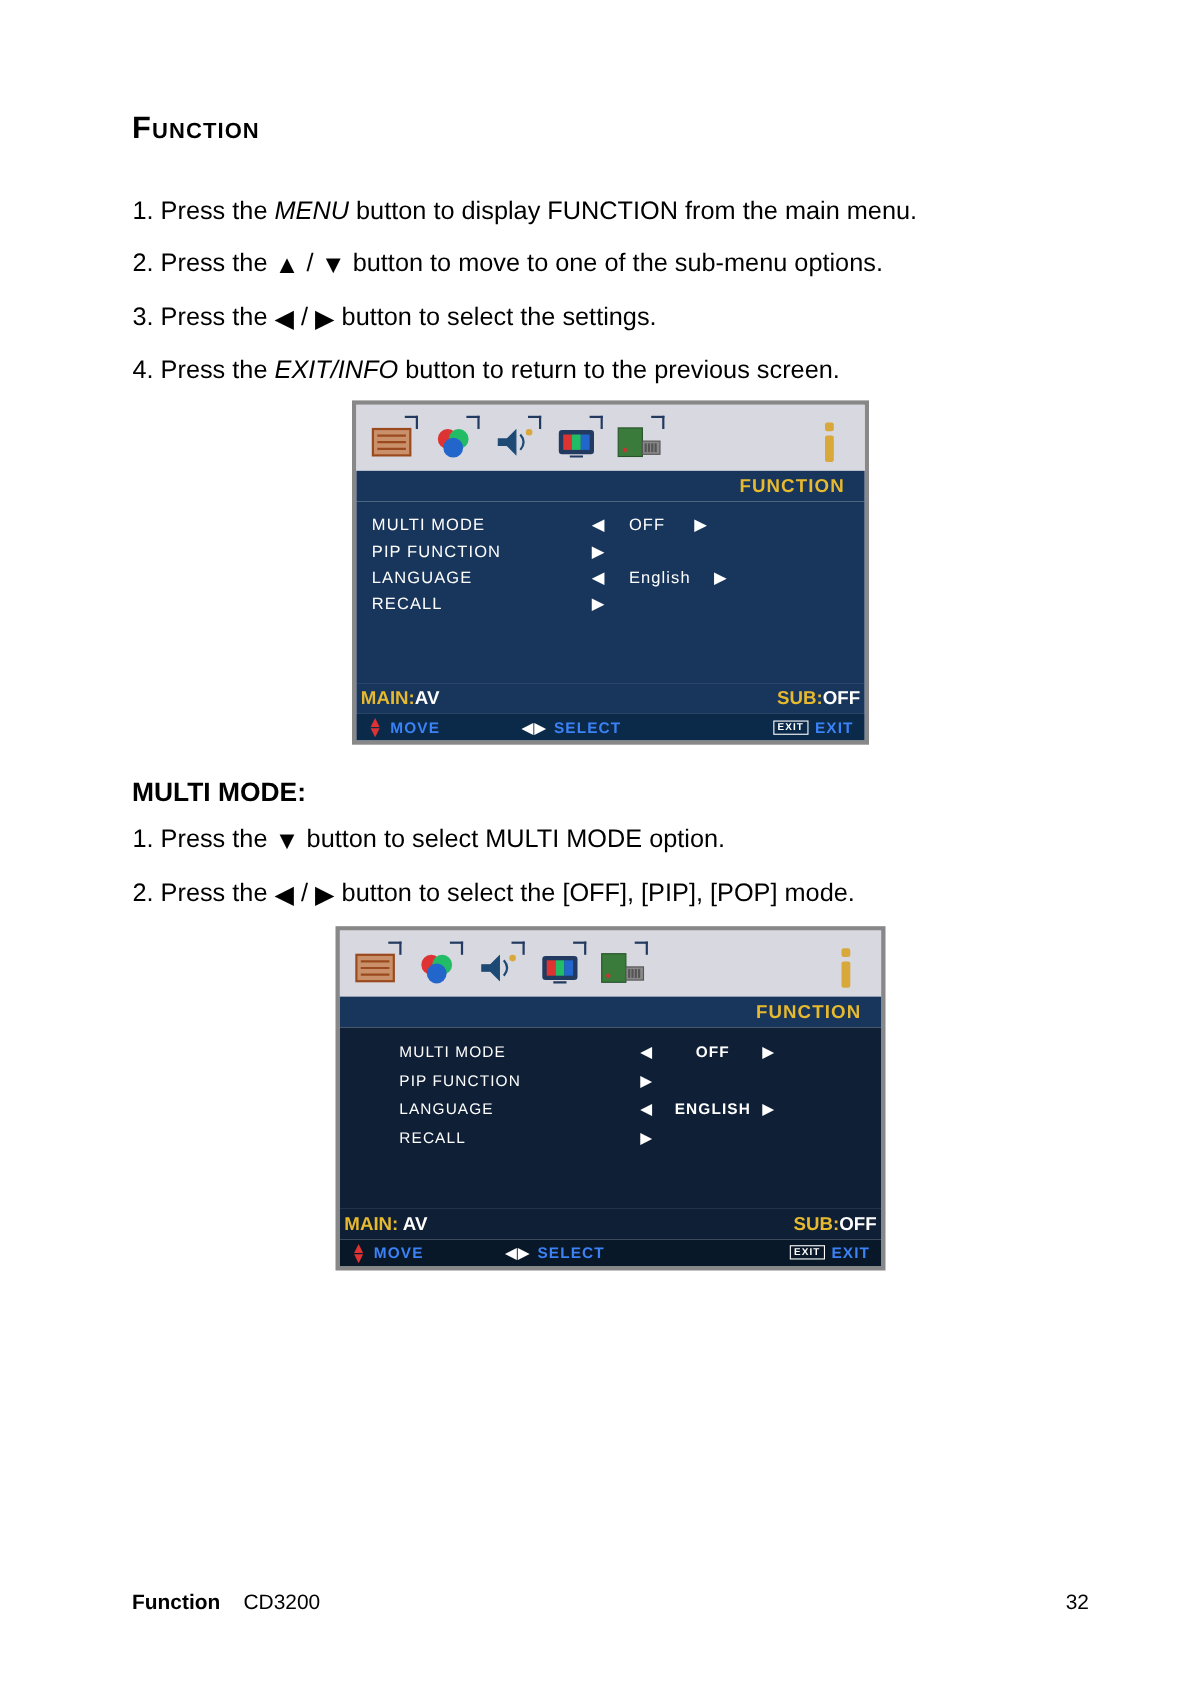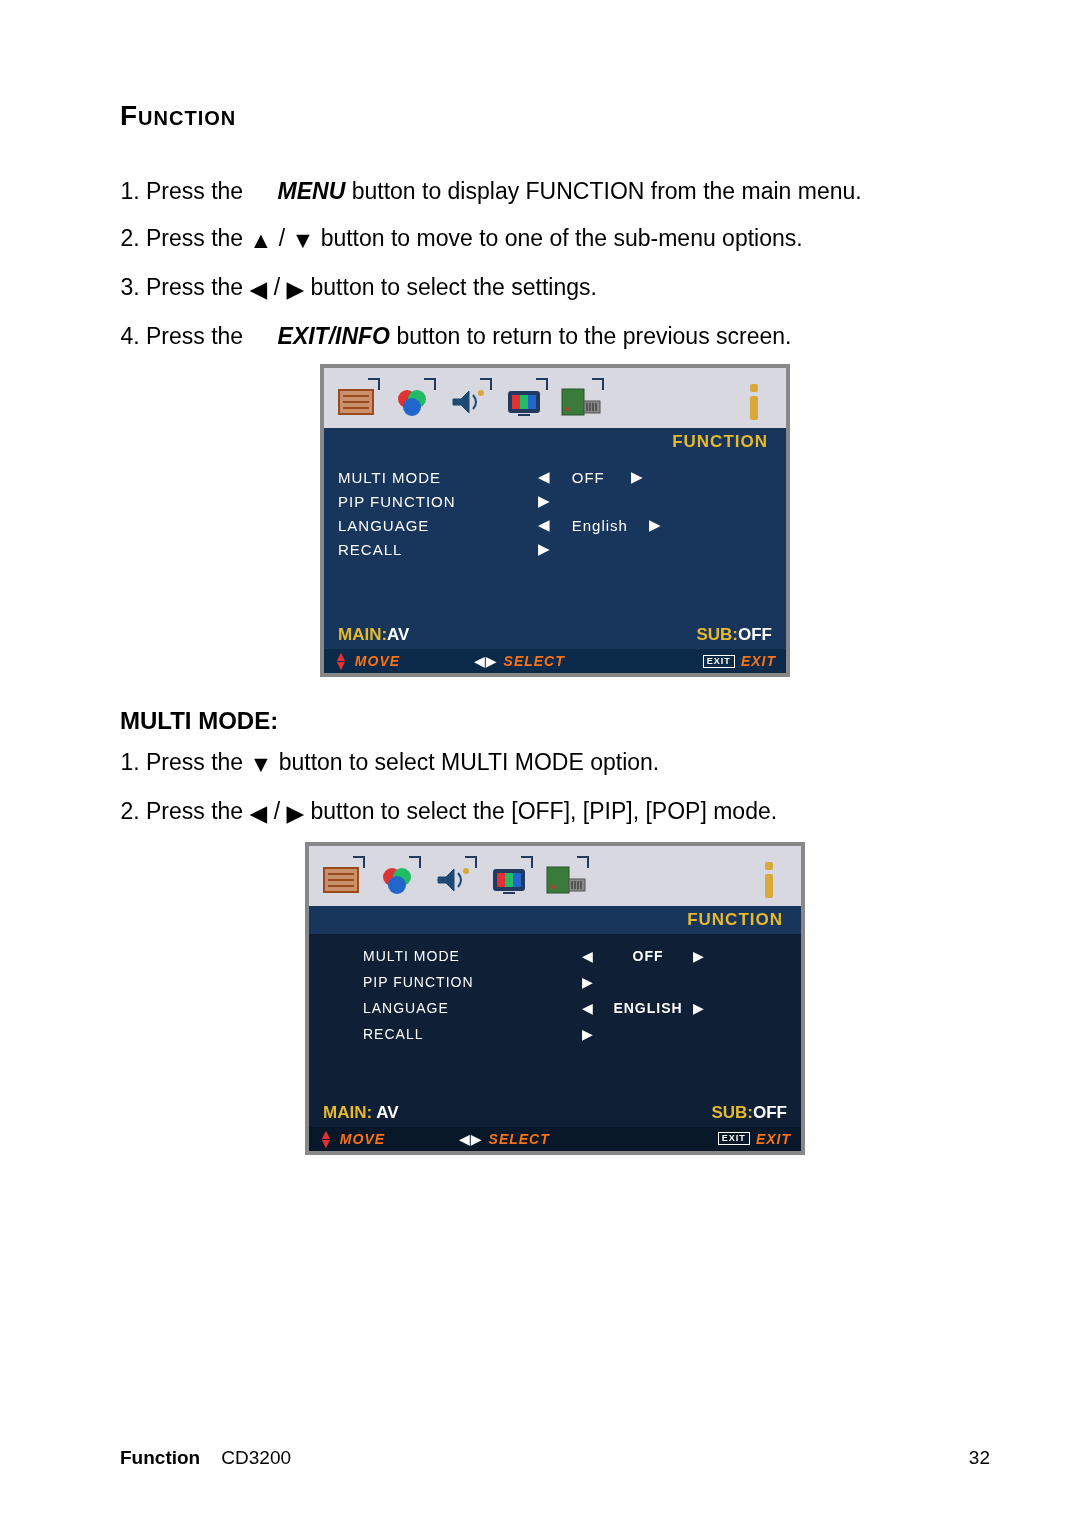--- a/index.html
+++ b/index.html
@@ -25,21 +25,21 @@
   }
   ol.steps {
     font-size: 23px;
     line-height: 1.7;
     margin: 0 0 6px 0;
     padding-left: 26px;
   }
   ol.steps li {
     margin-bottom: 8px;
   }
-  .bold { font-weight: bold; font-style: italic; margin-left: 28px; }
+  .bold { font-weight: normal; font-style: italic; }
   .tri {
     display: inline-block;
     vertical-align: -2px;
   }
   .subheading {
     font-size: 24px;
     font-weight: bold;
     margin: 20px 0 8px 0;
   }
   
@@ -143,21 +143,21 @@
   }
   .osd-row2 .arrow-col2 {
     width: 30px;
     text-align: left;
   }
   .osd-status {
     background: #18355b;
     color: #fff;
     display: flex;
     justify-content: space-between;
-    padding: 4px 14px;
+    padding: 4px 4px;
     font-weight: bold;
     font-size: 17px;
   }
   .osd-status.dark2 { background: #0e1f36; gap: 18px; }
   .osd-status .yellow { color: #e6b92e; }
   .osd-status .white { color: #fff; }
   .osd-footer {
     background: #0b2a4a;
     color: #fff;
     display: flex;
@@ -189,21 +189,21 @@
   }
   .page-footer {
     position: absolute;
     bottom: 60px;
     left: 120px;
     right: 90px;
     display: flex;
     justify-content: space-between;
     font-size: 19px;
   }
-  .yellow-text { color: #f97316; font-weight: bold; font-style: italic; }
+  .yellow-text { color: #3b82f6; font-weight: bold; }
 </style>
 </head>
 <body>
 
 <div class="page">
   <h1 class="section-title">Function</h1>
 
   <ol class="steps">
     <li>
       <span>Press the </span><span class="bold">MENU</span><span> button to display FUNCTION from the main menu.</span>

